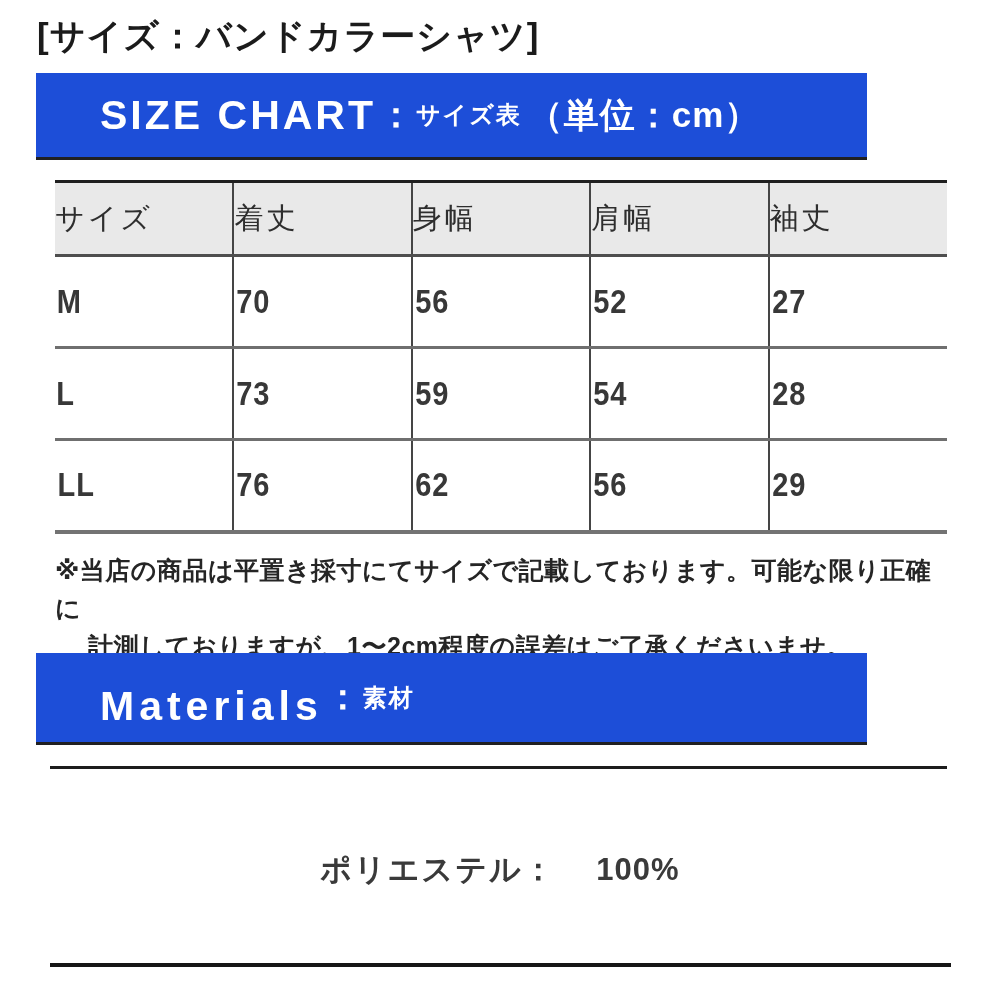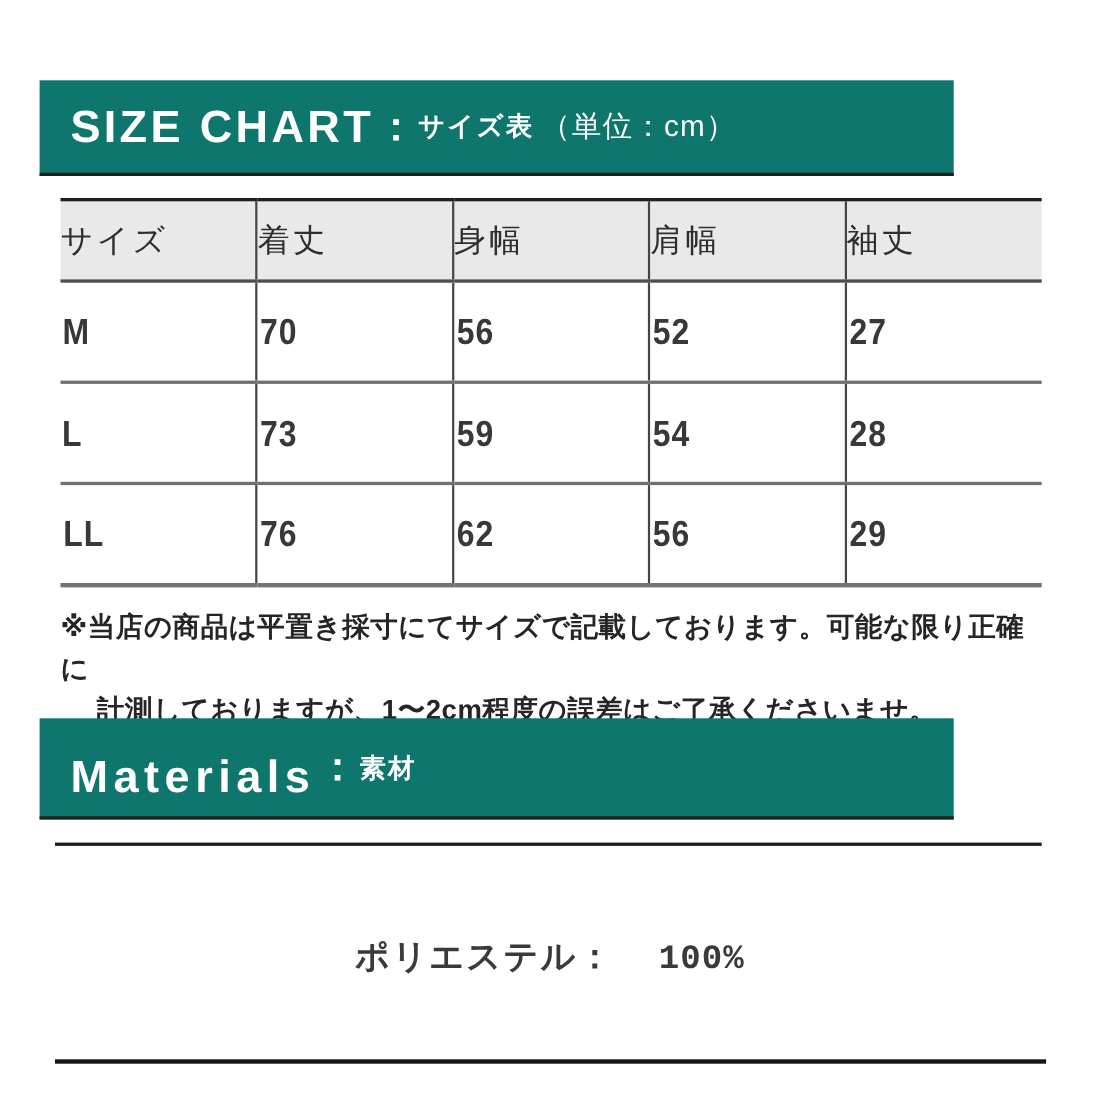--- a/index.html
+++ b/index.html
@@ -24,25 +24,25 @@
     letter-spacing: 1px;
     color: #1b1b1b;
     white-space: nowrap;
   }
 
   
   .banner {
     position: absolute;
     left: 36px;
     width: 831px;
-    background: #0f766e;
+    background: #1d4ed8;
     border-bottom: 3px solid #202022;
     display: flex;
     align-items: center;
-    padding-left: 28px;
+    padding-left: 64px;
     white-space: nowrap;
   }
   .banner-size { top: 73px; height: 87px; }
   .banner-materials { top: 653px; height: 92px; }
   .banner .en {
     color: #ffffff;
     font-size: 41px;
     font-weight: 800;
     letter-spacing: 3px;
   }
@@ -54,22 +54,22 @@
     margin: 0 2px;
   }
   .banner .jp {
     color: #ffffff;
     font-size: 24px;
     font-weight: 700;
     letter-spacing: 2px;
   }
   .banner .unit {
     color: #ffffff;
-    font-size: 27px;
-    font-weight: 400;
+    font-size: 35px;
+    font-weight: 700;
     margin-left: 6px;
     letter-spacing: 1px;
   }
 
   
   .size-table {
     position: absolute;
     left: 55px;
     top: 180px;
     width: 892px;
@@ -134,27 +134,28 @@
     left: 0;
     top: 849px;
     width: 1000px;
     text-align: center;
     font-size: 31px;
     font-weight: 700;
     color: #3a3a3a;
     letter-spacing: 2px;
     white-space: nowrap;
   }
-  .materials-line .mat-value { margin-left: 30px; letter-spacing: 1px; font-family: Liberation Mono, monospace; }
+  .materials-line .mat-value { margin-left: 30px; letter-spacing: 1px; }
 </style>
 </head>
 <body>
 
 <div class="page">
 
+  <div class="page-title">[サイズ：バンドカラーシャツ]</div>
 
   <div class="banner banner-size">
     <span class="en">SIZE CHART</span>
     <span class="sep">：</span>
     <span class="jp">サイズ表</span>
     <span class="unit">（単位：cm）</span>
   </div>
 
   <table class="size-table">
     <thead>

